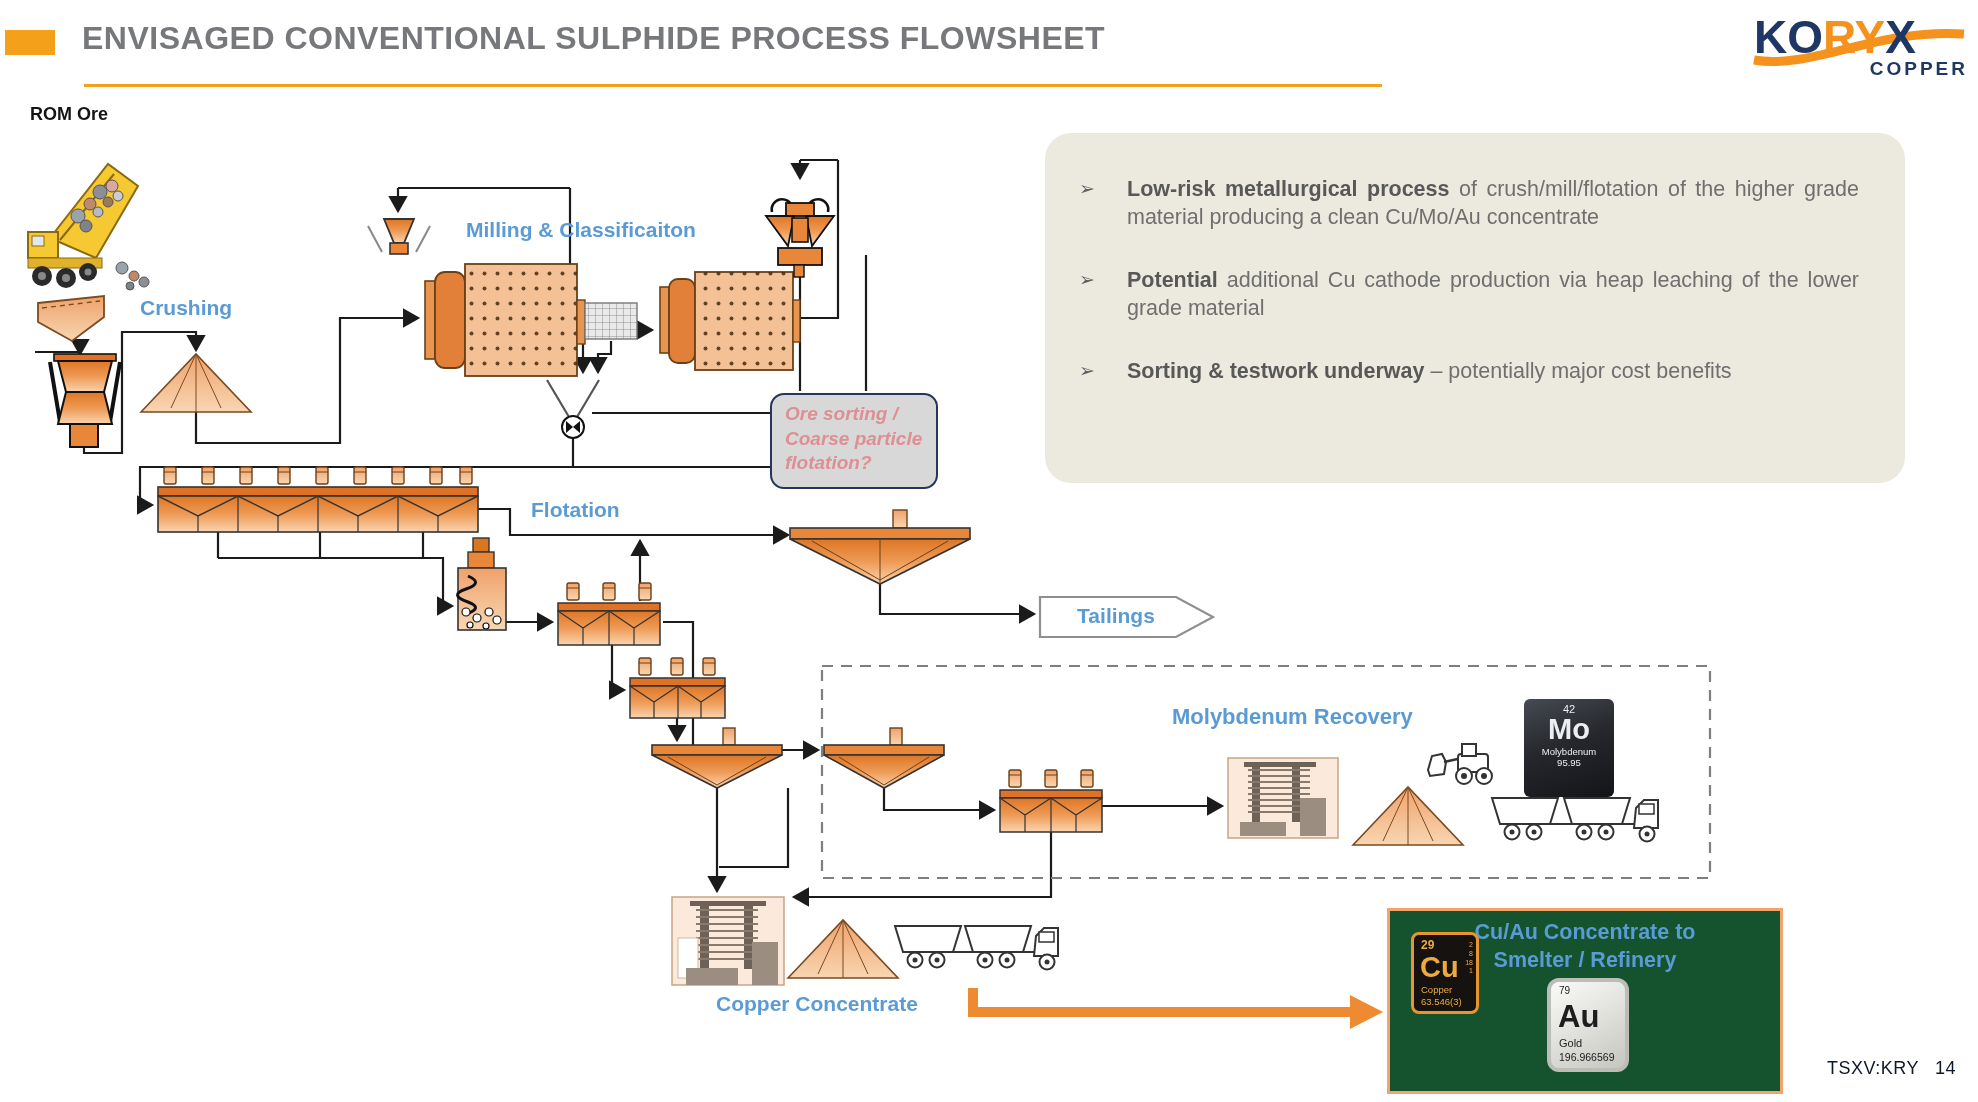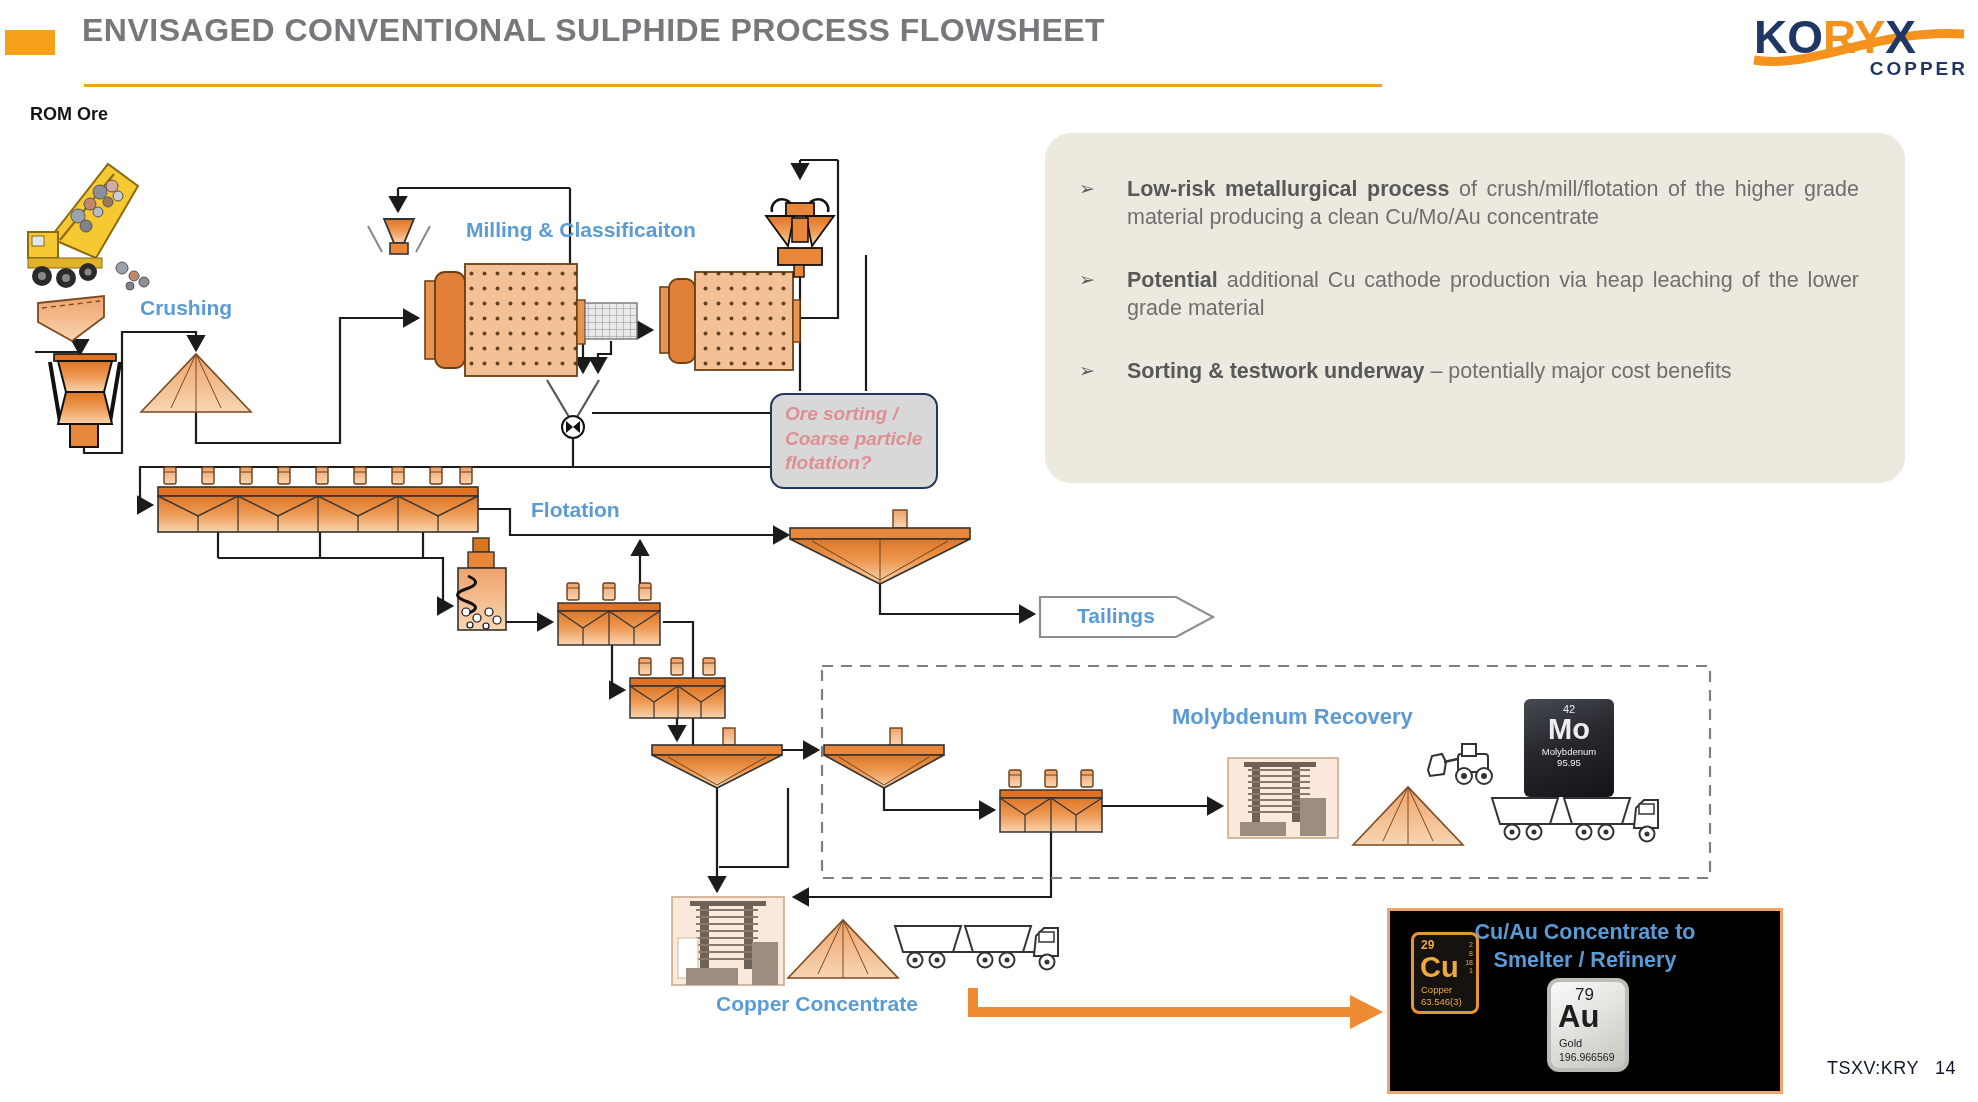--- a/index.html
+++ b/index.html
@@ -2,21 +2,21 @@
 <html><head>
 <meta charset="utf-8">
 <style>
   html,body{margin:0;padding:0;background:#fff;}
   .canvas{position:relative;width:1978px;height:1102px;overflow:hidden;background:#fff;
           font-family:"Liberation Sans",sans-serif;}
   svg.diagram{position:absolute;left:0;top:0;}
 
   
   .accent-bar{position:absolute;left:5px;top:30px;width:50px;height:25px;background:#F5A01B;}
-  .page-title{position:absolute;left:82px;top:12px;font-size:32px;font-weight:bold;
+  .page-title{position:absolute;left:82px;top:20px;font-size:32px;font-weight:bold;
               color:#77787B;letter-spacing:.5px;white-space:nowrap;}
   .title-rule{position:absolute;left:84px;top:84px;width:1298px;height:3px;background:#F5A01B;}
 
   
   .logo{position:absolute;left:1748px;top:4px;width:224px;height:86px;}
   .logo svg{position:absolute;left:0;top:0;}
   .logo .word{position:absolute;left:6px;top:6px;font-size:46px;font-weight:800;
               letter-spacing:0;color:#1E3765;white-space:nowrap;}
   .logo .word .or{color:#F5921E;}
   .logo .sub{position:absolute;right:4px;top:54px;font-size:19px;font-weight:bold;
@@ -40,21 +40,21 @@
   .lbl-tailings{left:1040px;top:604px;width:152px;text-align:center;}
   .lbl-moly{left:1172px;top:704px;font-size:22px;text-align:right;}
   .lbl-copper{left:716px;top:992px;}
 
   
   .orebox{position:absolute;left:770px;top:393px;width:168px;height:96px;background:#D8D8D8;
           border:2.5px solid #24365E;border-radius:14px;box-sizing:border-box;
           padding:7px 0 0 13px;font-size:19px;font-weight:bold;color:#DE8F93;line-height:1.3;font-style:italic;}
 
   
-  .cuaubox{position:absolute;left:1387px;top:908px;width:396px;height:186px;background:#000000;
+  .cuaubox{position:absolute;left:1387px;top:908px;width:396px;height:186px;background:#14532d;
            border:3px solid #F2A46B;box-sizing:border-box;}
   .cuaubox .btitle{margin-top:8px;text-align:center;font-size:21.5px;font-weight:bold;
                    color:#5B9BD5;line-height:1.3;}
 
   
   .tile{position:absolute;box-sizing:border-box;}
   .tile-mo{left:1524px;top:699px;width:90px;height:98px;border-radius:6px;
            background:linear-gradient(160deg,#464a52 0%,#26282d 45%,#131418 100%);
            color:#eceef2;text-align:center;}
   .tile-mo .num{font-size:11px;padding-top:4px;}
@@ -65,21 +65,21 @@
            border:3px solid #E8952F;color:#EFA93E;}
   .tile-cu .num{position:absolute;left:7px;top:3px;font-size:12px;font-weight:bold;}
   .tile-cu .sym{position:absolute;left:6px;top:16px;font-size:29px;font-weight:bold;}
   .tile-cu .nm{position:absolute;left:7px;bottom:16px;font-size:9.5px;}
   .tile-cu .ms{position:absolute;left:7px;bottom:4px;font-size:9.5px;}
   .tile-cu .shells{position:absolute;right:3px;top:6px;font-size:7px;line-height:1.25;text-align:right;}
   .tile-cu .shells span{display:block;}
   .tile-au{left:1547px;top:978px;width:82px;height:94px;border-radius:12px;
            background:linear-gradient(150deg,#fafaf8 0%,#e3e3df 45%,#c6c6c0 100%);
            border:4px solid #bdbdb7;color:#1d1d1d;}
-  .tile-au .num{position:absolute;left:24px;top:3px;font-size:17px;}
+  .tile-au .num{position:absolute;left:8px;top:3px;font-size:10px;}
   .tile-au .sym{position:absolute;left:7px;top:17px;font-size:31px;font-weight:bold;}
   .tile-au .nm{position:absolute;left:8px;bottom:19px;font-size:11px;}
   .tile-au .ms{position:absolute;left:8px;bottom:5px;font-size:10.5px;}
 
   .footer{position:absolute;right:22px;top:1058px;font-size:18px;color:#0f172a;letter-spacing:.5px;}
   .footer .pg{margin-left:16px;}
 </style>
 </head>
 <body>
 

